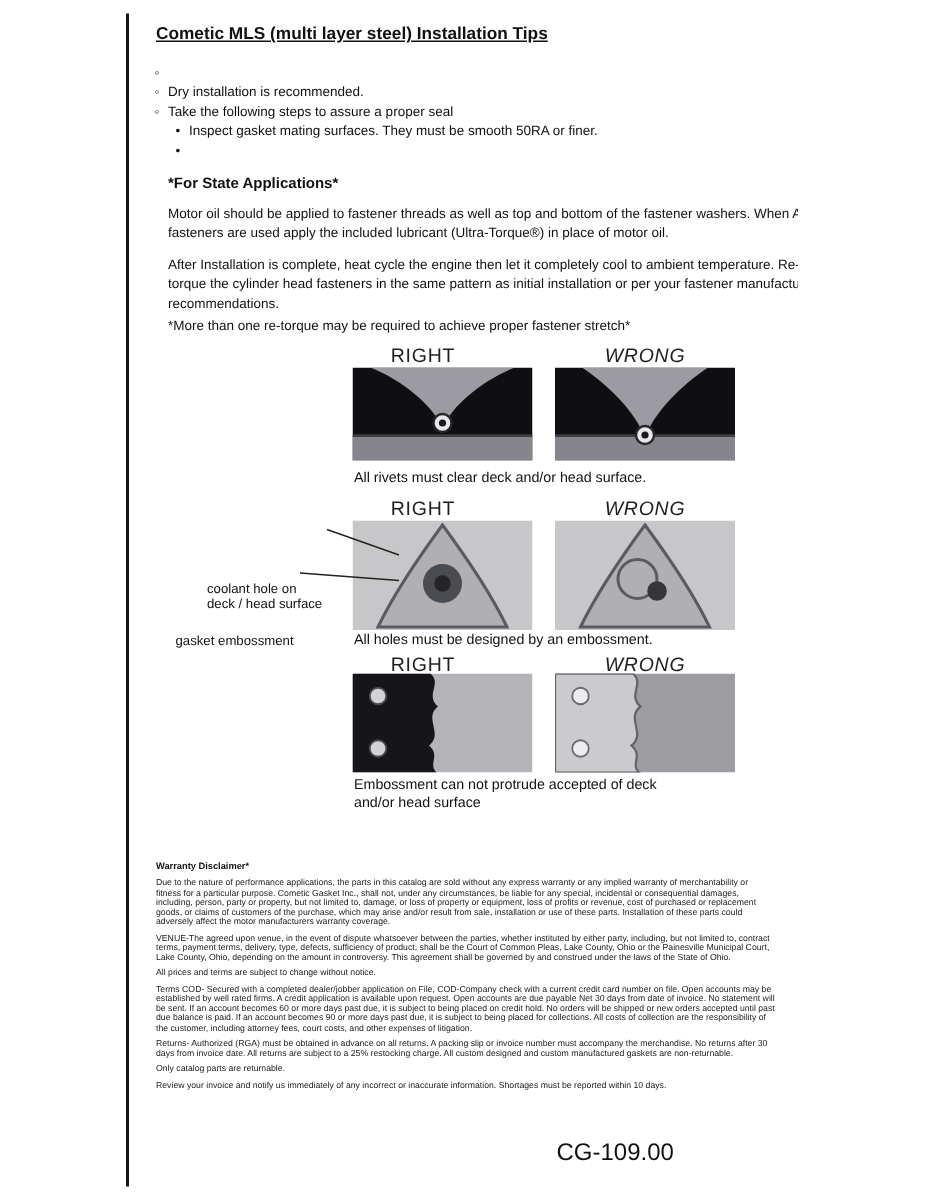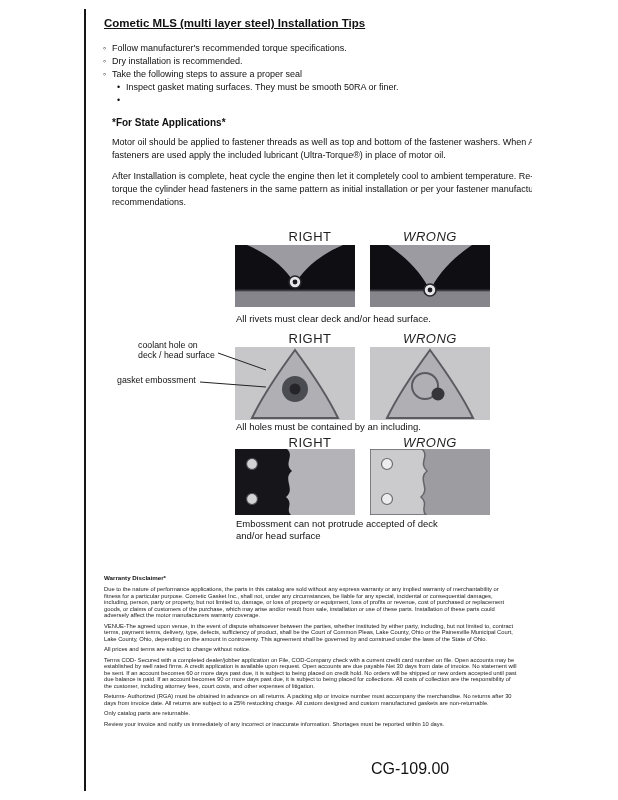--- a/index.html
+++ b/index.html
@@ -24,34 +24,34 @@
   .bullet.open::before { content:"◦"; }
   .bullet.solid::before { content:"•"; }
 
   .diesel-h { left:112px; top:117px; font-size:10px; font-weight:bold; white-space:nowrap; }
   .para { left:112px; width:440px; font-size:9px; line-height:13px; }
   .p1 { top:136px; }
   .p2 { top:170px; }
   .note { left:112px; top:212px; font-size:9px; white-space:nowrap; }
 
   .dg-h { width:120px; text-align:center; font-size:13px; color:#1f1f1f; letter-spacing:0.5px; }
-  .dg-h.l { left:250px; }
+  .dg-h.l { left:222px; }
   .dg-h.r { left:370px;font-style:italic; }
   .r1h { top:229px; } .r2h { top:331px; } .r3h { top:435px; }
 
   .img { display:block; }
   .img-l { left:235px; } .img-r { left:370px; }
   .r1i { top:245px; } .r2i { top:347px; } .r3i { top:449px; }
 
   .caption { left:236px; font-size:9.5px; line-height:11.5px; color:#111; }
   .cap1 { top:313px; white-space:nowrap;text-align:center; }
   .cap2 { top:421px; white-space:nowrap; }
   .cap3 { top:518px; width:215px; }
 
-  .ann { font-size:8.8px; line-height:10px; color:#111; }
+  .ann { font-size:8.8px; line-height:10px; color:#111;margin-top:47px; }
   .ann1 { left:138px; top:340px; }
   .ann1 span { display:block; }
   .ann2 { left:117px; top:375px; white-space:nowrap; }
   .leaders { left:190px; top:340px; pointer-events:none; }
 
   .warranty { left:104px; top:574px; width:413px; }
   .fine-h { font-size:6.2px; font-weight:bold; margin-bottom:5px; }
   .warranty p { font-size:5.8px; line-height:6.5px; margin-bottom:4px; color:#1a1a1a; }
 
   .footer { left:371px; top:760px; font-size:16px; color:#111; white-space:nowrap; }
@@ -61,21 +61,20 @@
 
 <div class="page">
 
   <div class="abs spine"></div>
 
   <div class="abs title">Cometic MLS (multi layer steel) Installation Tips</div>
 
   <div class="abs tips">
     <div class="tip">
       <span class="bullet open"></span>
-      <span>Follow manufacturer's recommended torque specifications.</span>
     </div>
     <div class="tip">
       <span class="bullet open"></span>
       <span>Dry installation is recommended.</span>
     </div>
     <div class="tip">
       <span class="bullet open"></span>
       <span>Take the following steps to assure a proper seal</span>
     </div>
     <div class="tip sub">
@@ -83,20 +82,21 @@
       <span>Inspect gasket mating surfaces.  They must be smooth 50RA or finer.</span>
     </div>
     <div class="tip sub">
       <span class="bullet solid"></span>
     </div>
   </div>
 
   <div class="abs diesel-h">*For State Applications*</div>
   <div class="abs para p1">Motor oil should be applied to fastener threads as well as top and bottom of the fastener washers. When ARP fasteners are used apply the included lubricant (Ultra-Torque®) in place of motor oil.</div>
   <div class="abs para p2">After Installation is complete, heat cycle the engine then let it completely cool to ambient temperature. Re-torque the cylinder head fasteners in the same pattern as initial installation or per your fastener manufacturer's recommendations.</div>
+  <div class="abs note">*More than one re-torque may be required to achieve proper fastener stretch*</div>
 
   <div class="abs dg-h l r1h">RIGHT</div>
   <div class="abs dg-h r r1h">WRONG</div>
   <svg class="abs img img-l r1i" width="120" height="62" viewBox="0 0 120 62">
     <rect width="120" height="62" fill="#0e0e13"></rect>
     <path d="M12,0 L108,0 C86,9 67,25 60,40 C53,25 34,9 12,0 Z" fill="#9b9ba1"></path>
     <rect x="0" y="46" width="120" height="16" fill="#85858b"></rect>
     <rect x="0" y="44.5" width="120" height="1.8" fill="#3c3c42"></rect>
     <circle cx="60" cy="37" r="6" fill="#e8e8ea" stroke="#26262b" stroke-width="1.6"></circle>
     <circle cx="60" cy="37" r="2.4" fill="#1b1b1f"></circle>
@@ -127,21 +127,21 @@
   <svg class="abs img img-r r2i" width="120" height="73" viewBox="0 0 120 73">
     <rect width="120" height="73" fill="#c7c7ca"></rect>
     <path d="M60,3 C74,22 92,48 103,71 L17,71 C28,48 46,22 60,3 Z" fill="#b0b0b4" stroke="#5a5a60" stroke-width="2"></path>
     <circle cx="55" cy="39" r="13" fill="none" stroke="#5a5a60" stroke-width="2"></circle>
     <circle cx="68" cy="47" r="6.5" fill="#35353a"></circle>
   </svg>
   <svg class="abs leaders" width="90" height="55" viewBox="0 0 90 55">
     <line x1="28" y1="13" x2="76" y2="30" stroke="#222" stroke-width="1"></line>
     <line x1="10" y1="42" x2="76" y2="47" stroke="#222" stroke-width="1"></line>
   </svg>
-  <div class="abs caption cap2">All holes must be contained by an including.</div>
+  <div class="abs caption cap2">All holes must be designed by an embossment.</div>
 
   <div class="abs dg-h l r3h">RIGHT</div>
   <div class="abs dg-h r r3h">WRONG</div>
   <svg class="abs img img-l r3i" width="120" height="66" viewBox="0 0 120 66">
     <rect width="120" height="66" fill="#b4b4b8"></rect>
     <path d="M0,0 L52,0 C60,7 48,14 57,22 C47,30 61,40 51,48 C59,55 50,60 56,66 L0,66 Z" fill="#15151a"></path>
     <circle cx="17" cy="15" r="5.5" fill="#d3d3d6" stroke="#4a4a50" stroke-width="1.2"></circle>
     <circle cx="17" cy="50" r="5.5" fill="#d3d3d6" stroke="#4a4a50" stroke-width="1.2"></circle>
   </svg>
   <svg class="abs img img-r r3i" width="120" height="66" viewBox="0 0 120 66">

